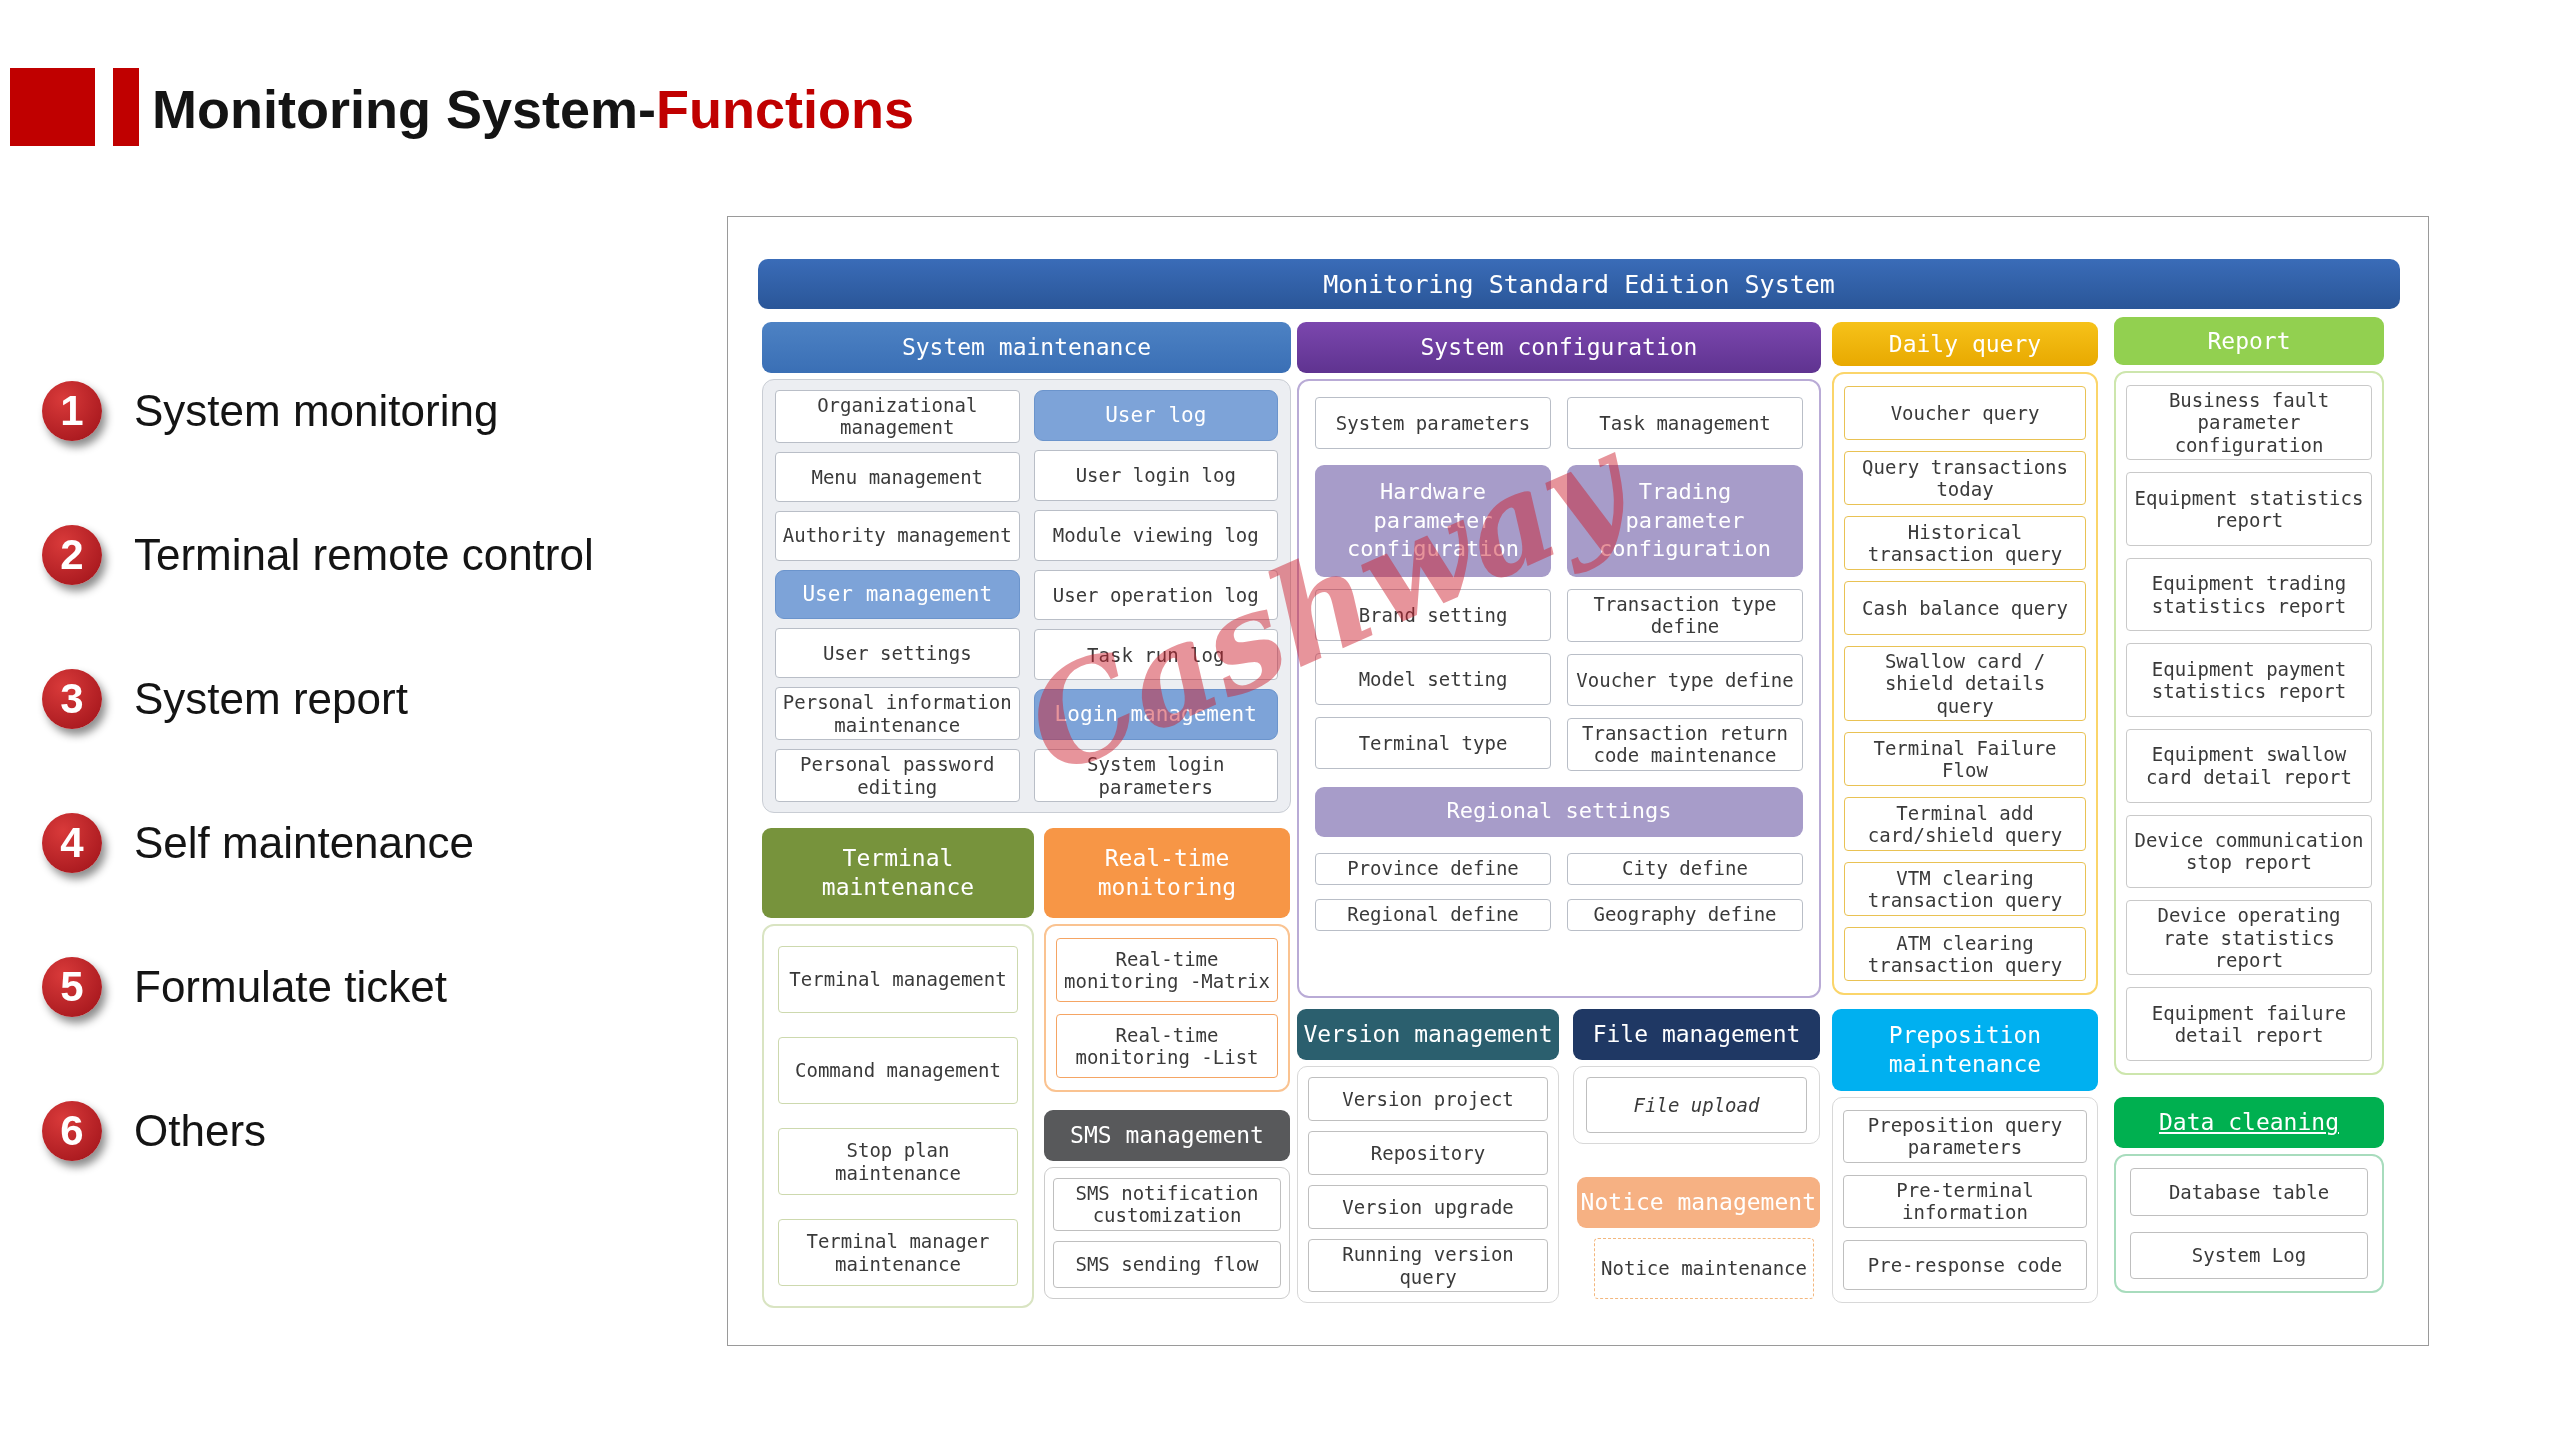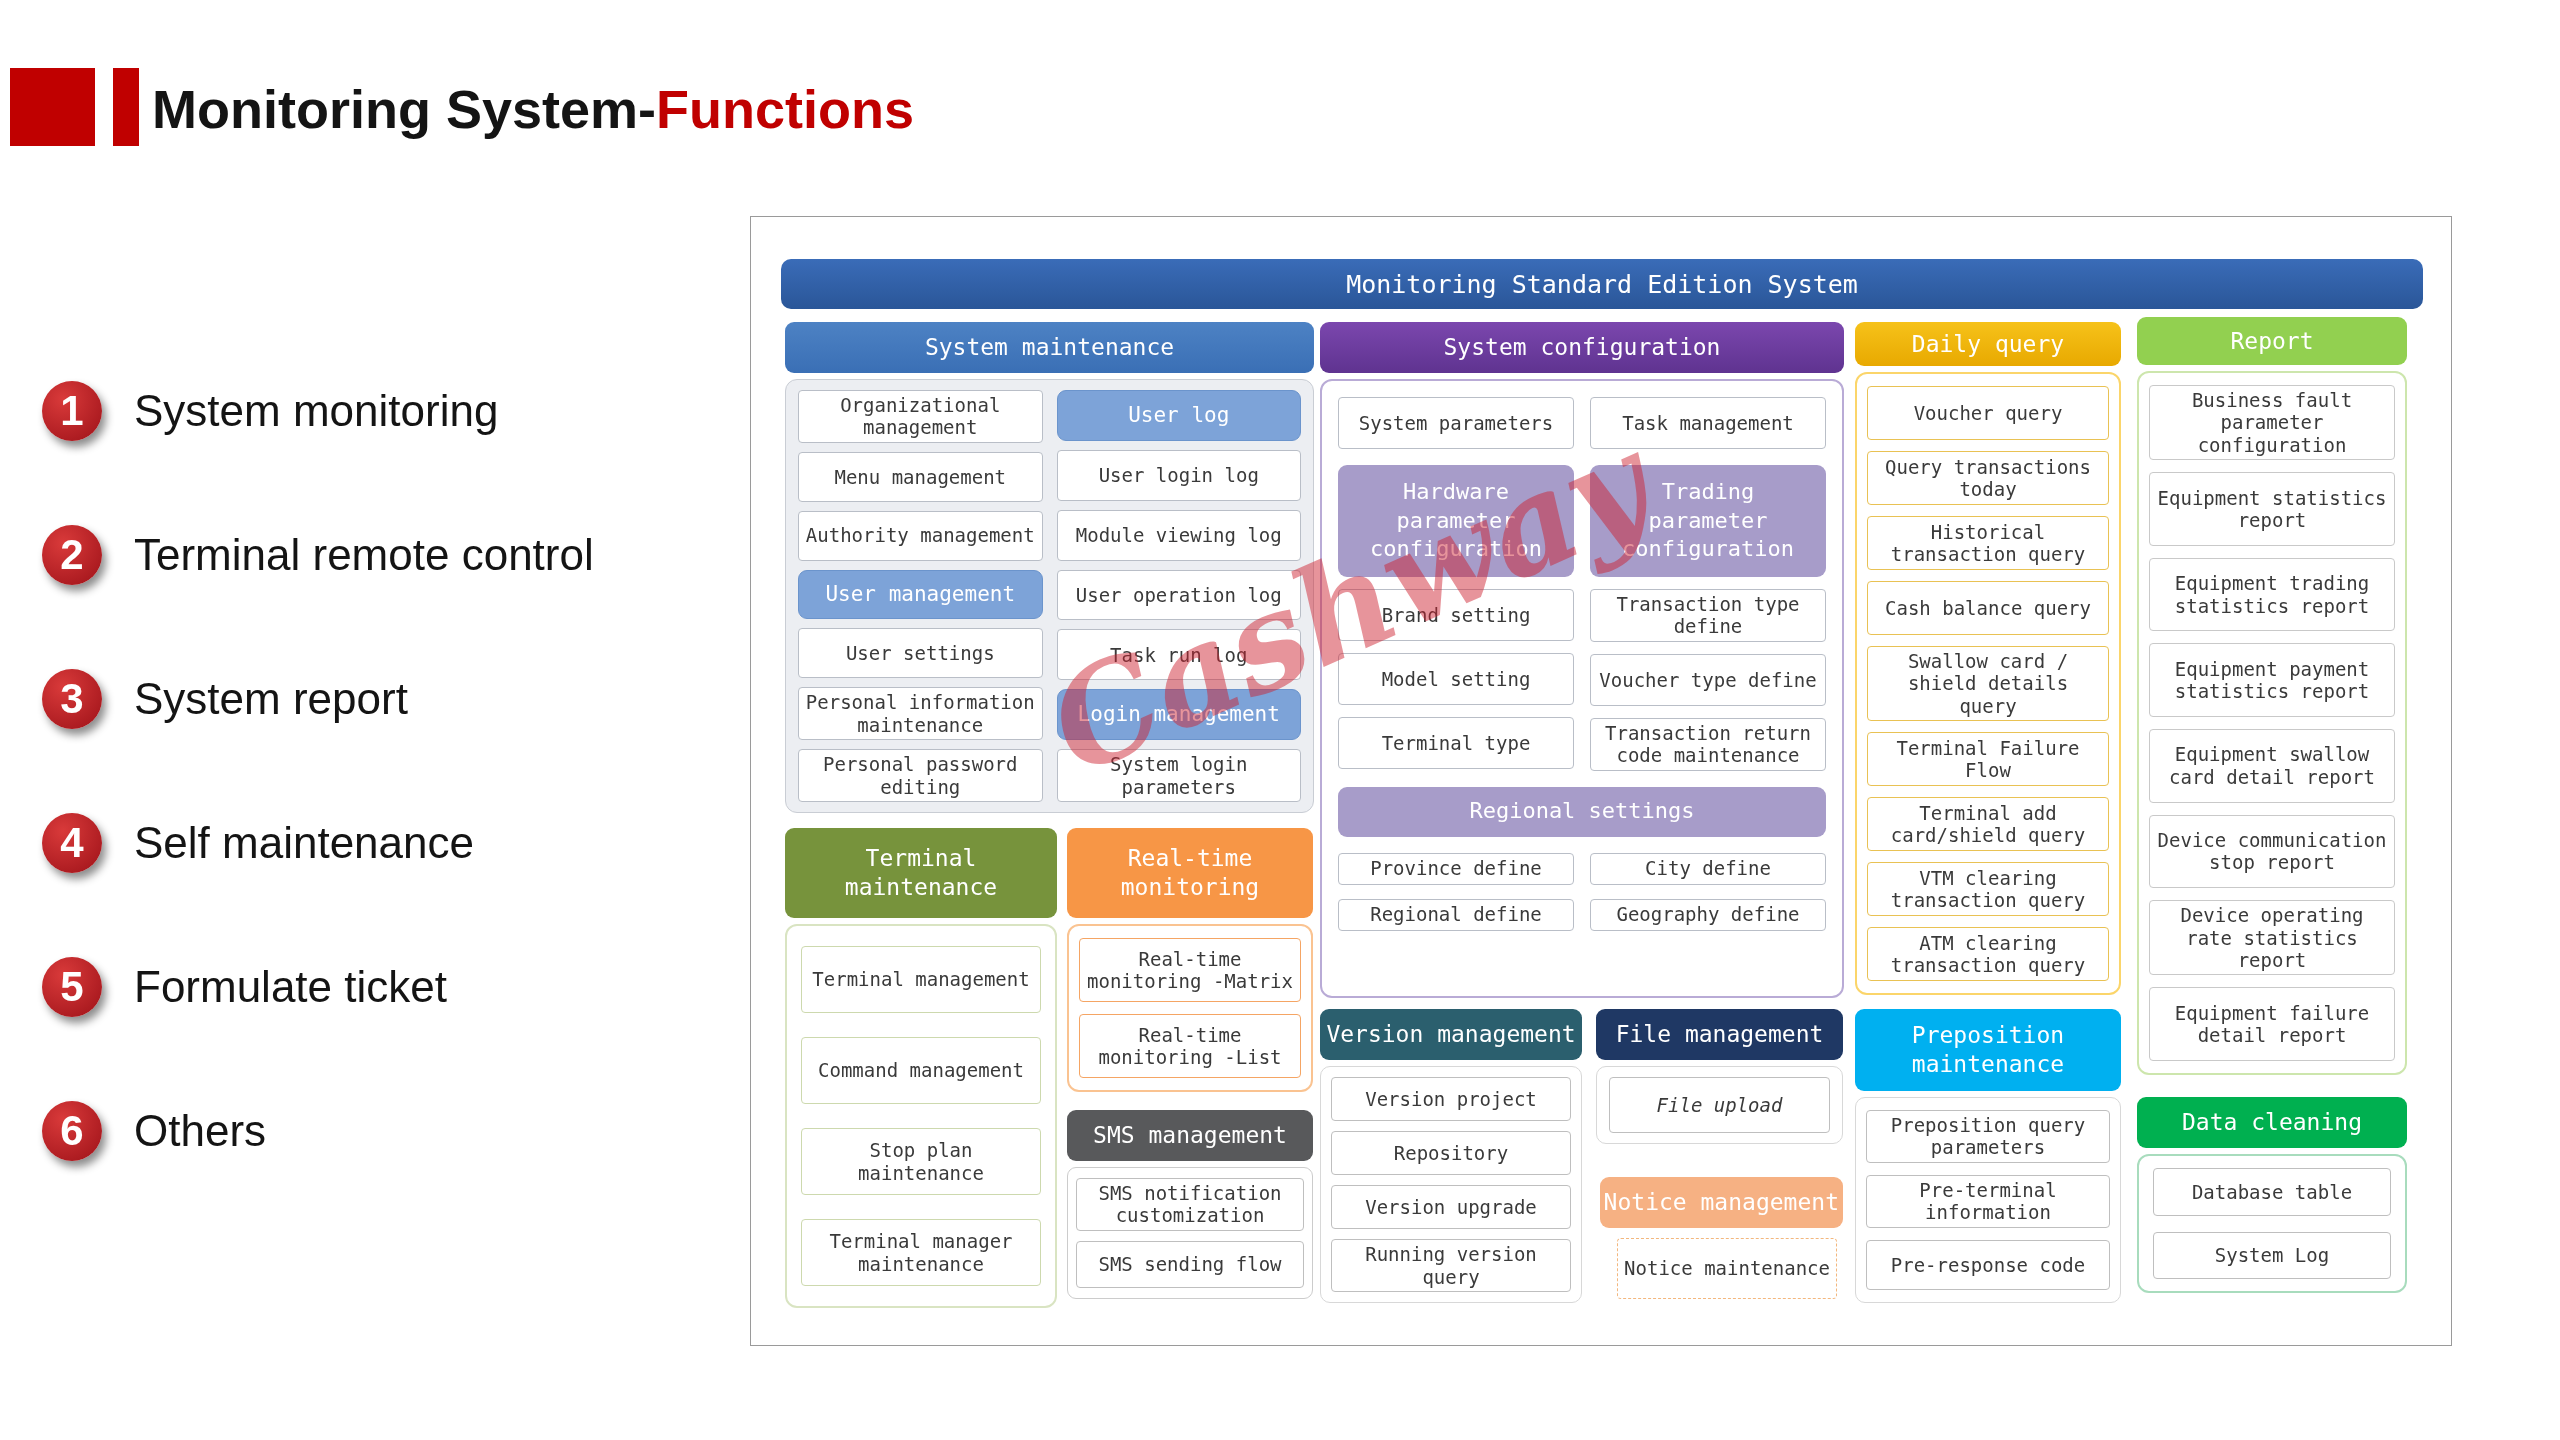--- a/index.html
+++ b/index.html
@@ -18,21 +18,21 @@
   .legend { position:absolute; left:42px; top:380px; }
   .legend-row { display:flex; align-items:center; gap:32px; height:62px; margin-bottom:82px; }
   .badge { width:60px; height:60px; border-radius:50%; flex:0 0 auto;
            background:radial-gradient(circle at 35% 30%, #d93a3a, #9d1118);
            box-shadow:4px 6px 9px rgba(0,0,0,.45);
            display:flex; align-items:center; justify-content:center;
            color:#fff; font-family:"Liberation Sans", sans-serif; font-size:42px; font-weight:700; }
   .legend-label { font-family:"Liberation Sans", sans-serif; font-size:44px; color:#141414; }
 
   
-  .diagram { position:absolute; left:750px; top:216px; width:1702px; height:1130px;
+  .diagram { position:absolute; left:727px; top:216px; width:1702px; height:1130px;
              background:#fff; border:1px solid #9a9a9a; }
   .topbar { position:absolute; left:30px; top:42px; width:1642px; height:50px;
             background:linear-gradient(#3a6cb8,#2a5698); border-radius:10px;
             display:flex; align-items:center; justify-content:center;
             color:#fff; font-size:25px; }
 
   .watermark { position:absolute; left:280px; top:310px; z-index:40; pointer-events:none;
                font-family:"DejaVu Serif", serif; font-style:italic; font-weight:bold;
                font-size:132px; color:rgba(205,32,45,.48); transform:rotate(-24deg); }
 
@@ -130,21 +130,21 @@
 
   
   #p-report { left:1386px; top:100px; width:270px; height:758px; }
   #p-report .ph { height:48px; background:#92d050; }
   #p-report .pb { flex-direction:column; border:2px solid #cde6ad; border-radius:12px;
                   padding:12px 10px; gap:12px; }
   #p-report .cell { flex:1; border-color:#c9c9c9; }
 
   
   #p-dataclean { left:1386px; top:880px; width:270px; height:196px; }
-  #p-dataclean .ph { height:51px; background:#00b050; }
+  #p-dataclean .ph { height:51px; background:#00b050;text-decoration:underline; }
   #p-dataclean .pb { flex-direction:column; border:2px solid #a8dcbd; border-radius:12px;
                      padding:12px 14px; gap:16px; }
   #p-dataclean .cell { flex:1; border-color:#bfbfbf; }
 </style>
 </head>
 <body>
 
 <div class="logo">
   <div class="logo-big"></div>
   <div class="logo-thin"></div>

